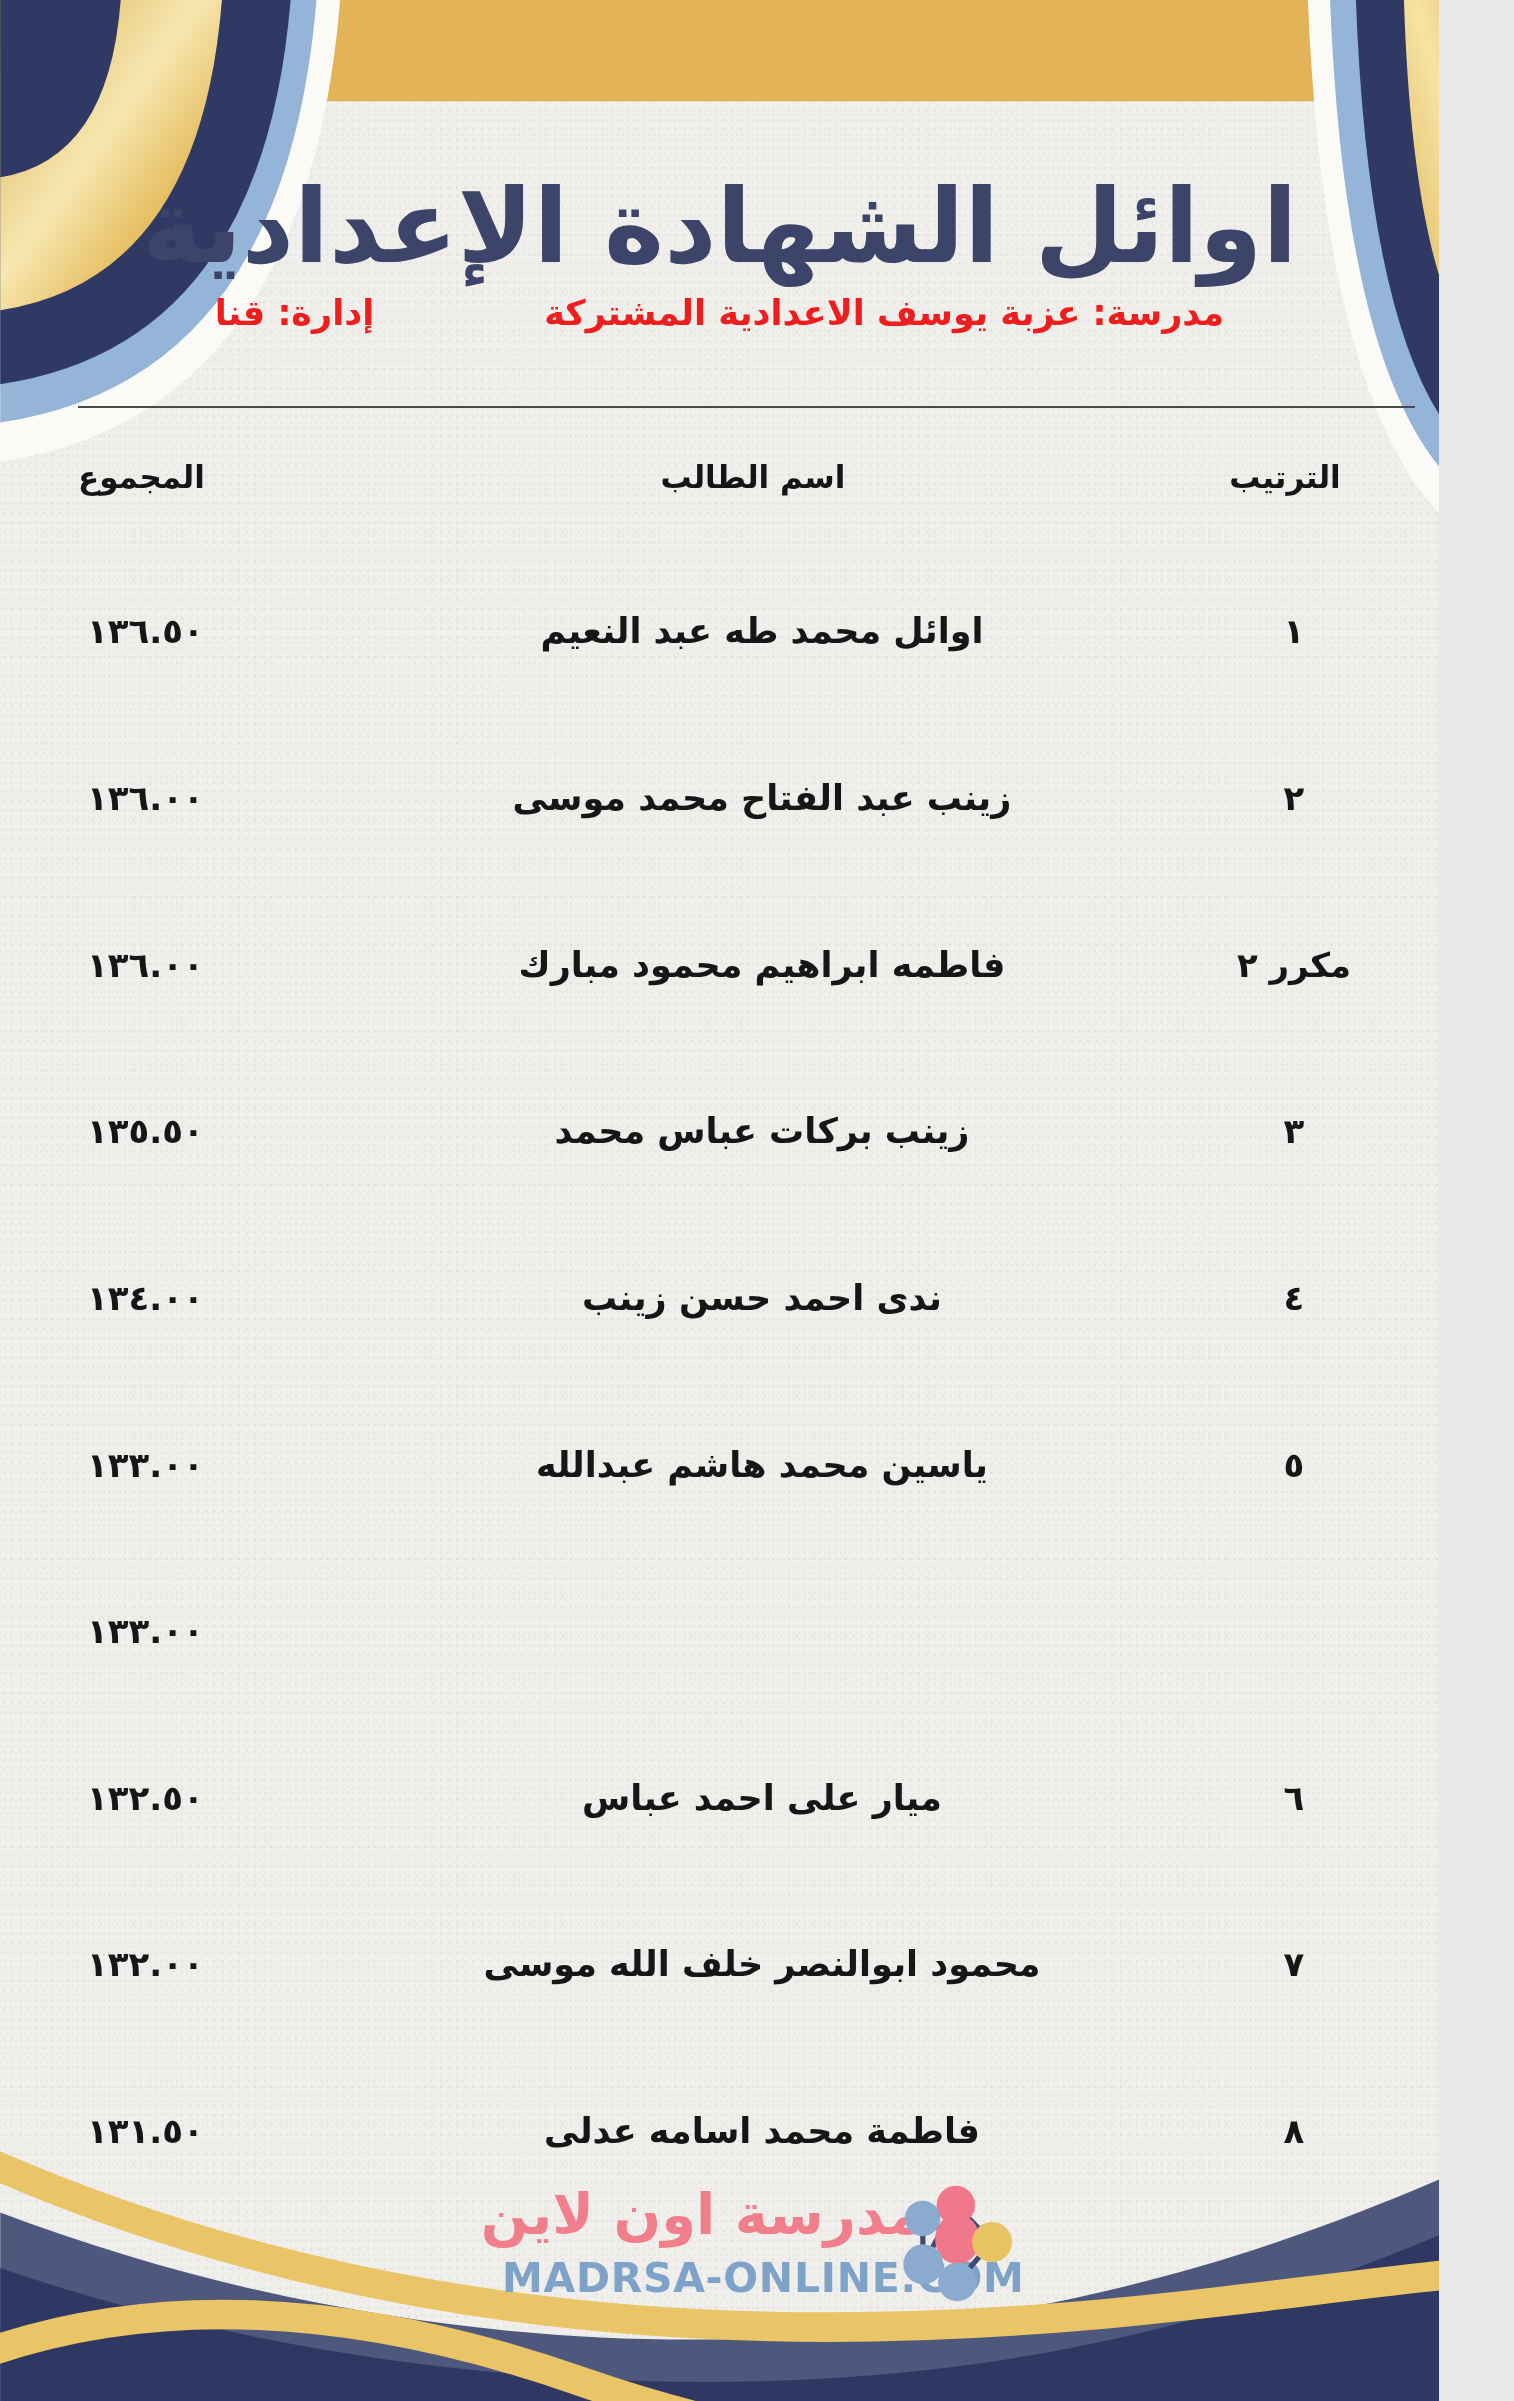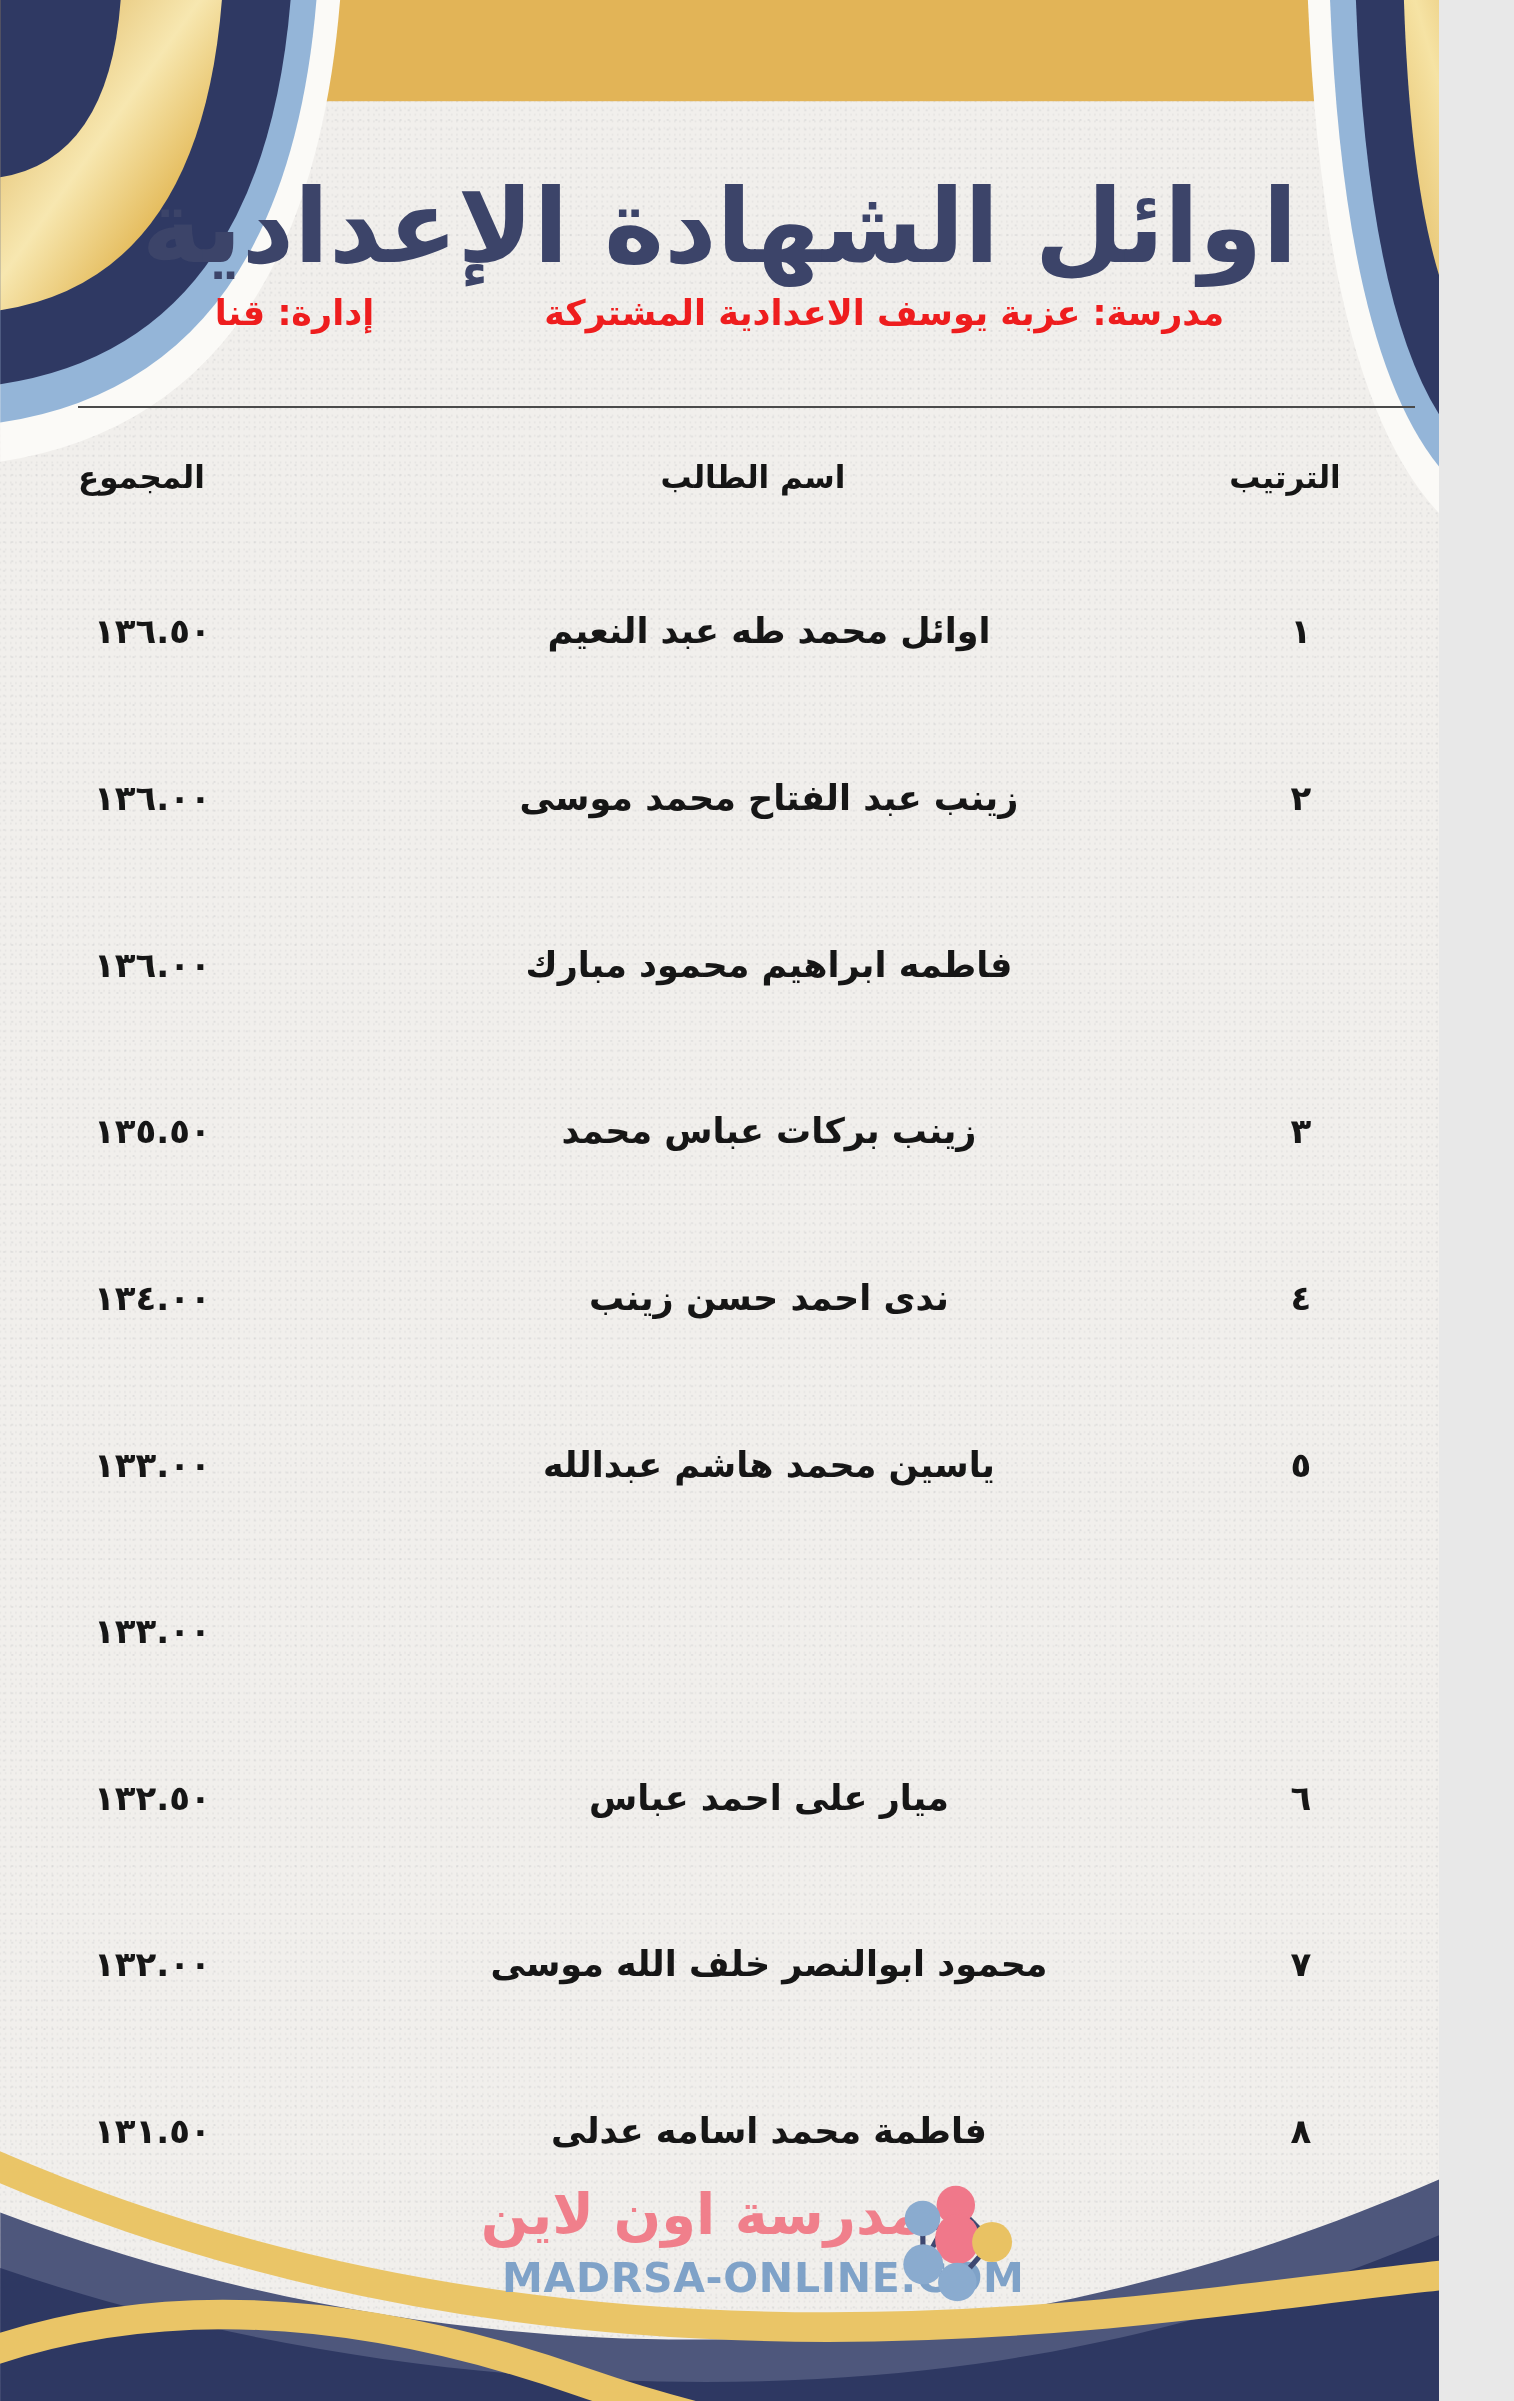--- a/index.html
+++ b/index.html
@@ -27,21 +27,21 @@
     position:absolute;top:279px;left:0;width:100%;height:67px;
     display:flex;justify-content:center;align-items:center;gap:170px;
     direction:rtl;color:#ee1d1e;font-size:35px;font-weight:bold;white-space:nowrap;
   }
   .divider{position:absolute;top:406px;left:78px;width:1337px;height:1.5px;background:#4a4a4a;}
   .thead{position:absolute;top:437px;left:0;width:100%;height:81px;color:#151515;}
   .thead span{position:absolute;line-height:81px;font-size:31px;font-weight:bold;}
   .col-total{left:78px;width:244px;text-align:left;direction:ltr;}
   .col-name{left:369px;width:768px;text-align:center;direction:rtl;}
   .col-rank{left:1167px;width:236px;text-align:center;direction:rtl;}
-  .trow{position:absolute;left:16px;width:100%;height:89px;color:#161616;}
+  .trow{position:absolute;left:9px;width:100%;height:89px;color:#161616;}
   .trow span{position:absolute;line-height:89px;}
   .trow .col-total{font-size:34px;font-weight:bold;}
   .trow .col-name{font-size:35px;font-weight:bold;}
   .trow .col-rank{font-size:34px;font-weight:bold;}
   .brand-text{
     position:absolute;left:502px;top:2178px;width:421px;text-align:center;
   }
   .brand-arabic{
     display:block;direction:rtl;color:#f07f8b;
     font-size:56px;font-weight:bold;line-height:74px;white-space:nowrap;
@@ -122,20 +122,21 @@
     <span class="col-rank">١</span>
   </div>
         <div class="trow" style="top: 754px;">
     <span class="col-total">١٣٦.٠٠</span>
     <span class="col-name">زينب عبد الفتاح محمد موسى</span>
     <span class="col-rank">٢</span>
   </div>
         <div class="trow" style="top: 921px;">
     <span class="col-total">١٣٦.٠٠</span>
     <span class="col-name">فاطمه ابراهيم محمود مبارك</span>
+    <span class="col-rank">مكرر ٢</span>
   </div>
         <div class="trow" style="top: 1087px;">
     <span class="col-total">١٣٥.٥٠</span>
     <span class="col-name">زينب بركات عباس محمد</span>
     <span class="col-rank">٣</span>
   </div>
         <div class="trow" style="top: 1254px;">
     <span class="col-total">١٣٤.٠٠</span>
     <span class="col-name">ندى احمد حسن زينب</span>
     <span class="col-rank">٤</span>

